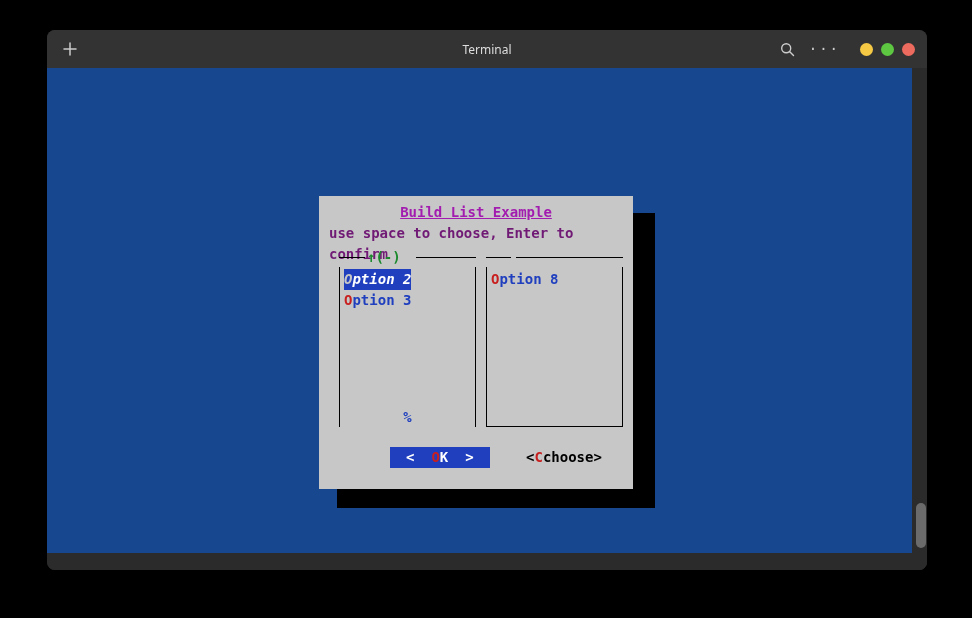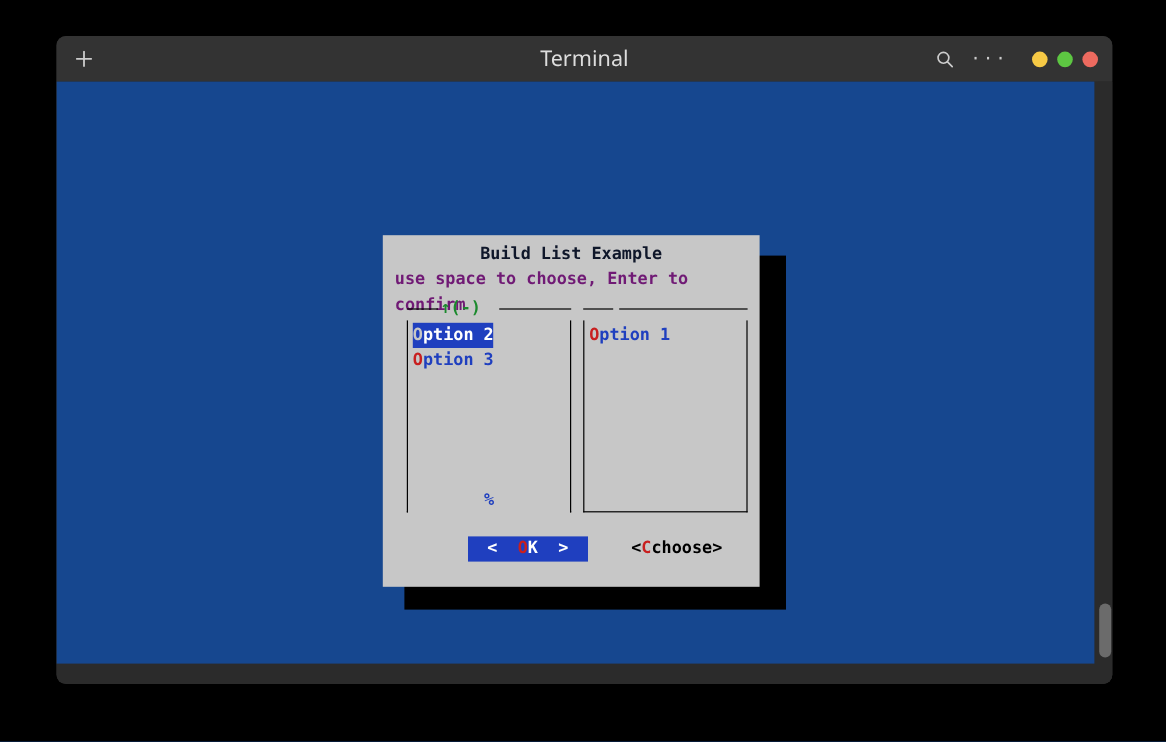--- a/index.html
+++ b/index.html
@@ -43,21 +43,21 @@
       color: #ccc;
       font-size: 16px;
       cursor: pointer;
     }
     .window-title {
       position: absolute;
       left: 50%;
       transform: translateX(-50%);
       color: #ddd;
       font-family: system-ui, sans-serif;
-      font-size: 18px;
+      font-size: 12px;
     }
     .titlebar-right {
       margin-left: auto;
       display: flex;
       align-items: center;
       gap: 14px;
     }
     .search-icon svg { display: block; }
     .menu-icon { color: #ccc; letter-spacing: 2px; font-size: 14px; cursor: pointer; }
     .traffic { display: flex; gap: 8px; margin-left: 6px; }
@@ -111,23 +111,24 @@
       width: 314px;
       height: 293px;
       background: #c7c7c7;
       color: #000;
       font-weight: bold;
       font-size: 14px;
       line-height: 21px;
       padding: 6px 10px 8px 10px;
     }
     .dlg-title {
-      color: #0f172a;
+      color: #a21caf;
       text-align: center;
       font-weight: bold;
+      text-decoration: underline;
     }
     .dlg-subtitle {
       color: #701a75;
       white-space: pre-wrap;
       margin-top: 0;
     }
     .list-area {
       display: flex;
       gap: 10px;
       margin-top: 2px;
@@ -175,20 +176,21 @@
       color: #1f3fbf;
       cursor: pointer;
     }
     .opt .hot { color: #c81f1f; }
     .opt.sel {
       background: #1f3fbf;
       color: #fff;
       display: inline-block;
       margin: 0 4px;
       padding: 0;
+      font-style: italic;
     }
     .opt.sel .hot { color: #c7c7c7; }
     .left-footer {
       position: absolute;
       bottom: -2px;
       left: 0;
       right: 0;
       text-align: center;
       color: #1f3fbf;
       background: #c7c7c7;
@@ -255,21 +257,21 @@
             <div class="left-header"><span class="arrow">↑</span><span>(-)</span></div>
             <div id="left-items">
                 <div><div class="opt sel"><span class="hot">O</span><span>ption 2</span></div></div>
                 <div class="opt"><span class="hot">O</span><span>ption 3</span></div>
               </div>
             <div class="left-footer">%</div>
           </div>
           <div class="list-col right">
             <div class="col-topline"></div>
             <div id="right-items">
-                <div class="opt"><span class="hot">O</span><span>ption 1</span></div>
+                <div class="opt"><span class="hot">O</span><span>ption 8</span></div>
               </div>
           </div>
         </div>
 
         <div class="btn-row">
           <span class="btn ok"><span class="br">&lt;</span>&nbsp;&nbsp;<span class="lbl"><span class="hot">O</span><span>K</span></span>&nbsp;&nbsp;<span class="br">&gt;</span></span>
           <span class="btn cancel"><span class="br">&lt;</span><span class="lbl"><span class="hot">C</span><span>choose</span></span><span class="br">&gt;</span></span>
         </div>
       </div>
     </div>

